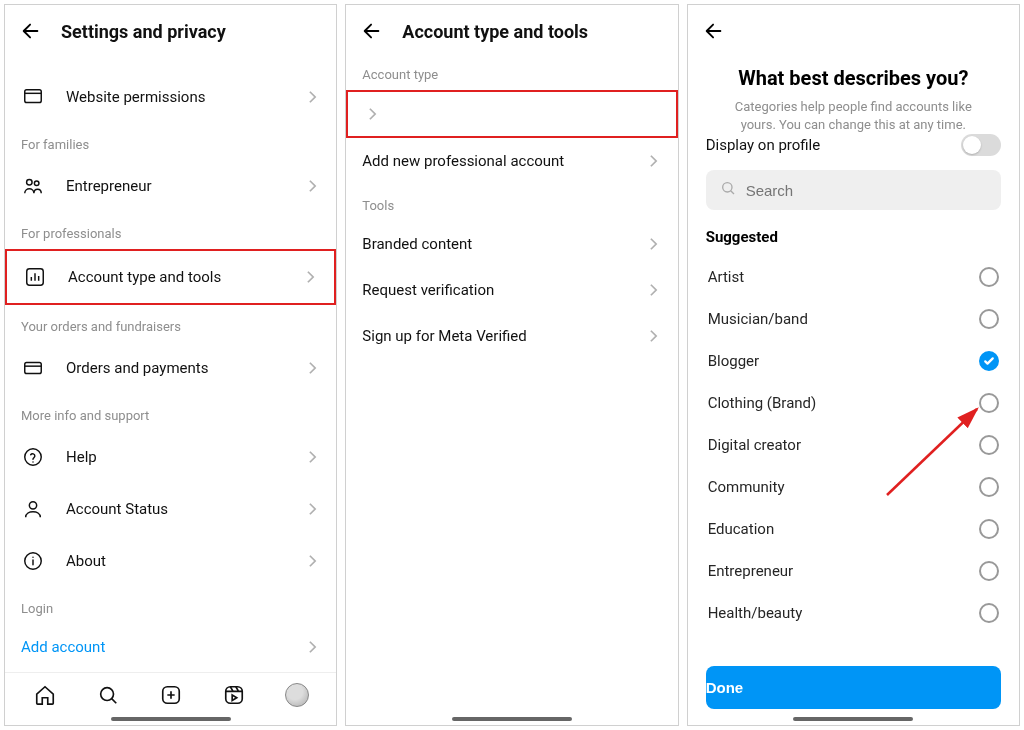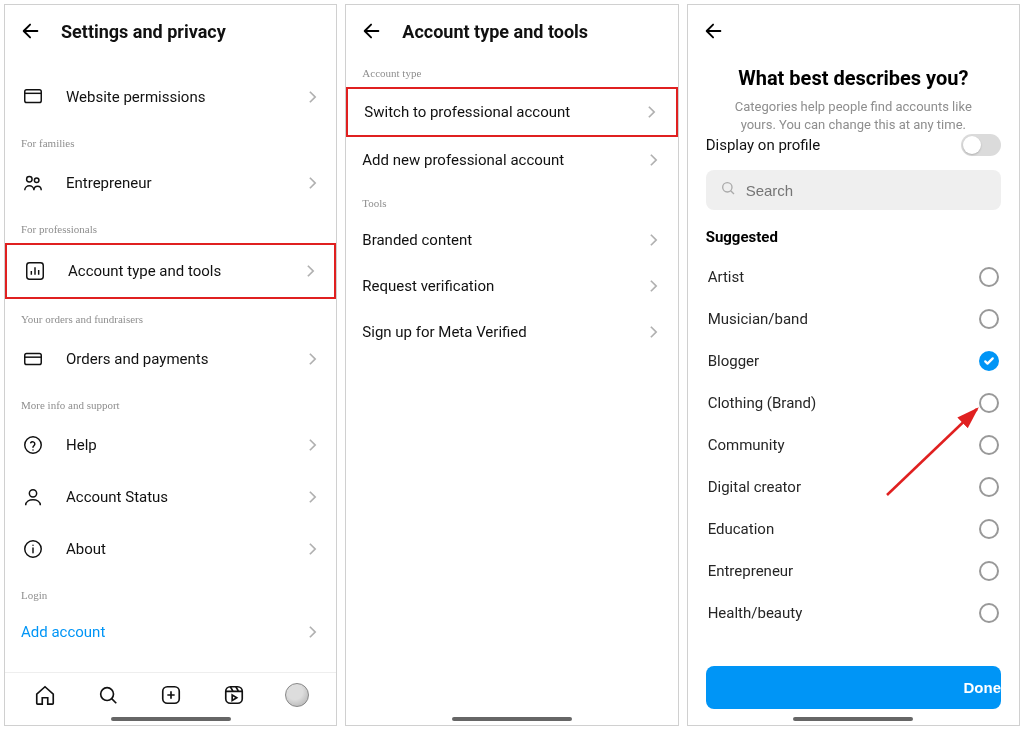--- a/index.html
+++ b/index.html
@@ -32,24 +32,23 @@
     display: flex; align-items: center; justify-content: center;
     cursor: pointer;
   }
   .back-arrow svg { width: 22px; height: 22px; }
   .header-title {
     font-size: 18px;
     font-weight: 700;
     color: #111;
   }
   .section-label {
-    font-size: 11px;
+    font-size: 13px;
     color: #8e8e8e;
     padding: 14px 16px 8px 16px;
-    font-family: Liberation Serif, serif;
   }
   .row {
     display: flex;
     align-items: center;
     padding: 14px 16px;
     gap: 21px;
     cursor: pointer;
     position: relative;
   }
   .row-icon {
@@ -125,21 +124,21 @@
     width:20px; height:20px; border:2px solid #999; border-radius:50%;
     display:flex; align-items:center; justify-content:center;
   }
   .radio.checked {
     background:#0095f6; border-color:#0095f6;
   }
   .radio.checked svg { width:12px; height:12px; stroke:#fff; stroke-width:3; fill:none; }
   .done-btn {
     margin:12px 0 6px 0;
     background:#0095f6; color:#fff; font-weight:600; font-size:15px;
-    border:none; border-radius:8px; padding:13px 0; text-align:right;
+    border:none; border-radius:8px; padding:13px 0; text-align:left;
     cursor:pointer;
   }
   .arrow-pointer {
     position:absolute;
     pointer-events:none;
   }
   .panel1-scroll { flex:1; overflow:hidden; }
   .panel1-top-crop {
     height: 18px;
     overflow: hidden;
@@ -339,21 +338,20 @@
       <svg viewBox="0 0 24 24">
           <path d="M19 12H5M11 5l-7 7 7 7" stroke="#000" stroke-width="2" fill="none" stroke-linecap="round" stroke-linejoin="round"></path>
         </svg>
     </div>
     <div class="header-title">Account type and tools</div>
   </div>
 
   <div style="flex:1">
     <div class="section-label">Account type</div>
     <div class="row highlight-box">
-      <span class="row-label">Switch to professional account</span>
       <span class="chevron">
           <svg viewBox="0 0 10 16">
             <path d="M2 2l6 6-6 6"></path>
           </svg>
         </span>
     </div>
     <div class="row">
       <span class="row-label">Add new professional account</span>
       <span class="chevron">
           <svg viewBox="0 0 10 16">
@@ -436,25 +434,25 @@
             <svg viewBox="0 0 16 16">
               <path d="M3 8.5l3 3 7-7" stroke-linecap="round" stroke-linejoin="round"></path>
             </svg>
           </span>
         </div>
         <div class="cat-row">
           <span class="cat-label">Clothing (Brand)</span>
           <span class="radio"></span>
         </div>
         <div class="cat-row">
+          <span class="cat-label">Digital creator</span>
+          <span class="radio"></span>
+        </div>
+        <div class="cat-row">
           <span class="cat-label">Community</span>
-          <span class="radio"></span>
-        </div>
-        <div class="cat-row">
-          <span class="cat-label">Digital creator</span>
           <span class="radio"></span>
         </div>
         <div class="cat-row">
           <span class="cat-label">Education</span>
           <span class="radio"></span>
         </div>
         <div class="cat-row">
           <span class="cat-label">Entrepreneur</span>
           <span class="radio"></span>
         </div>

